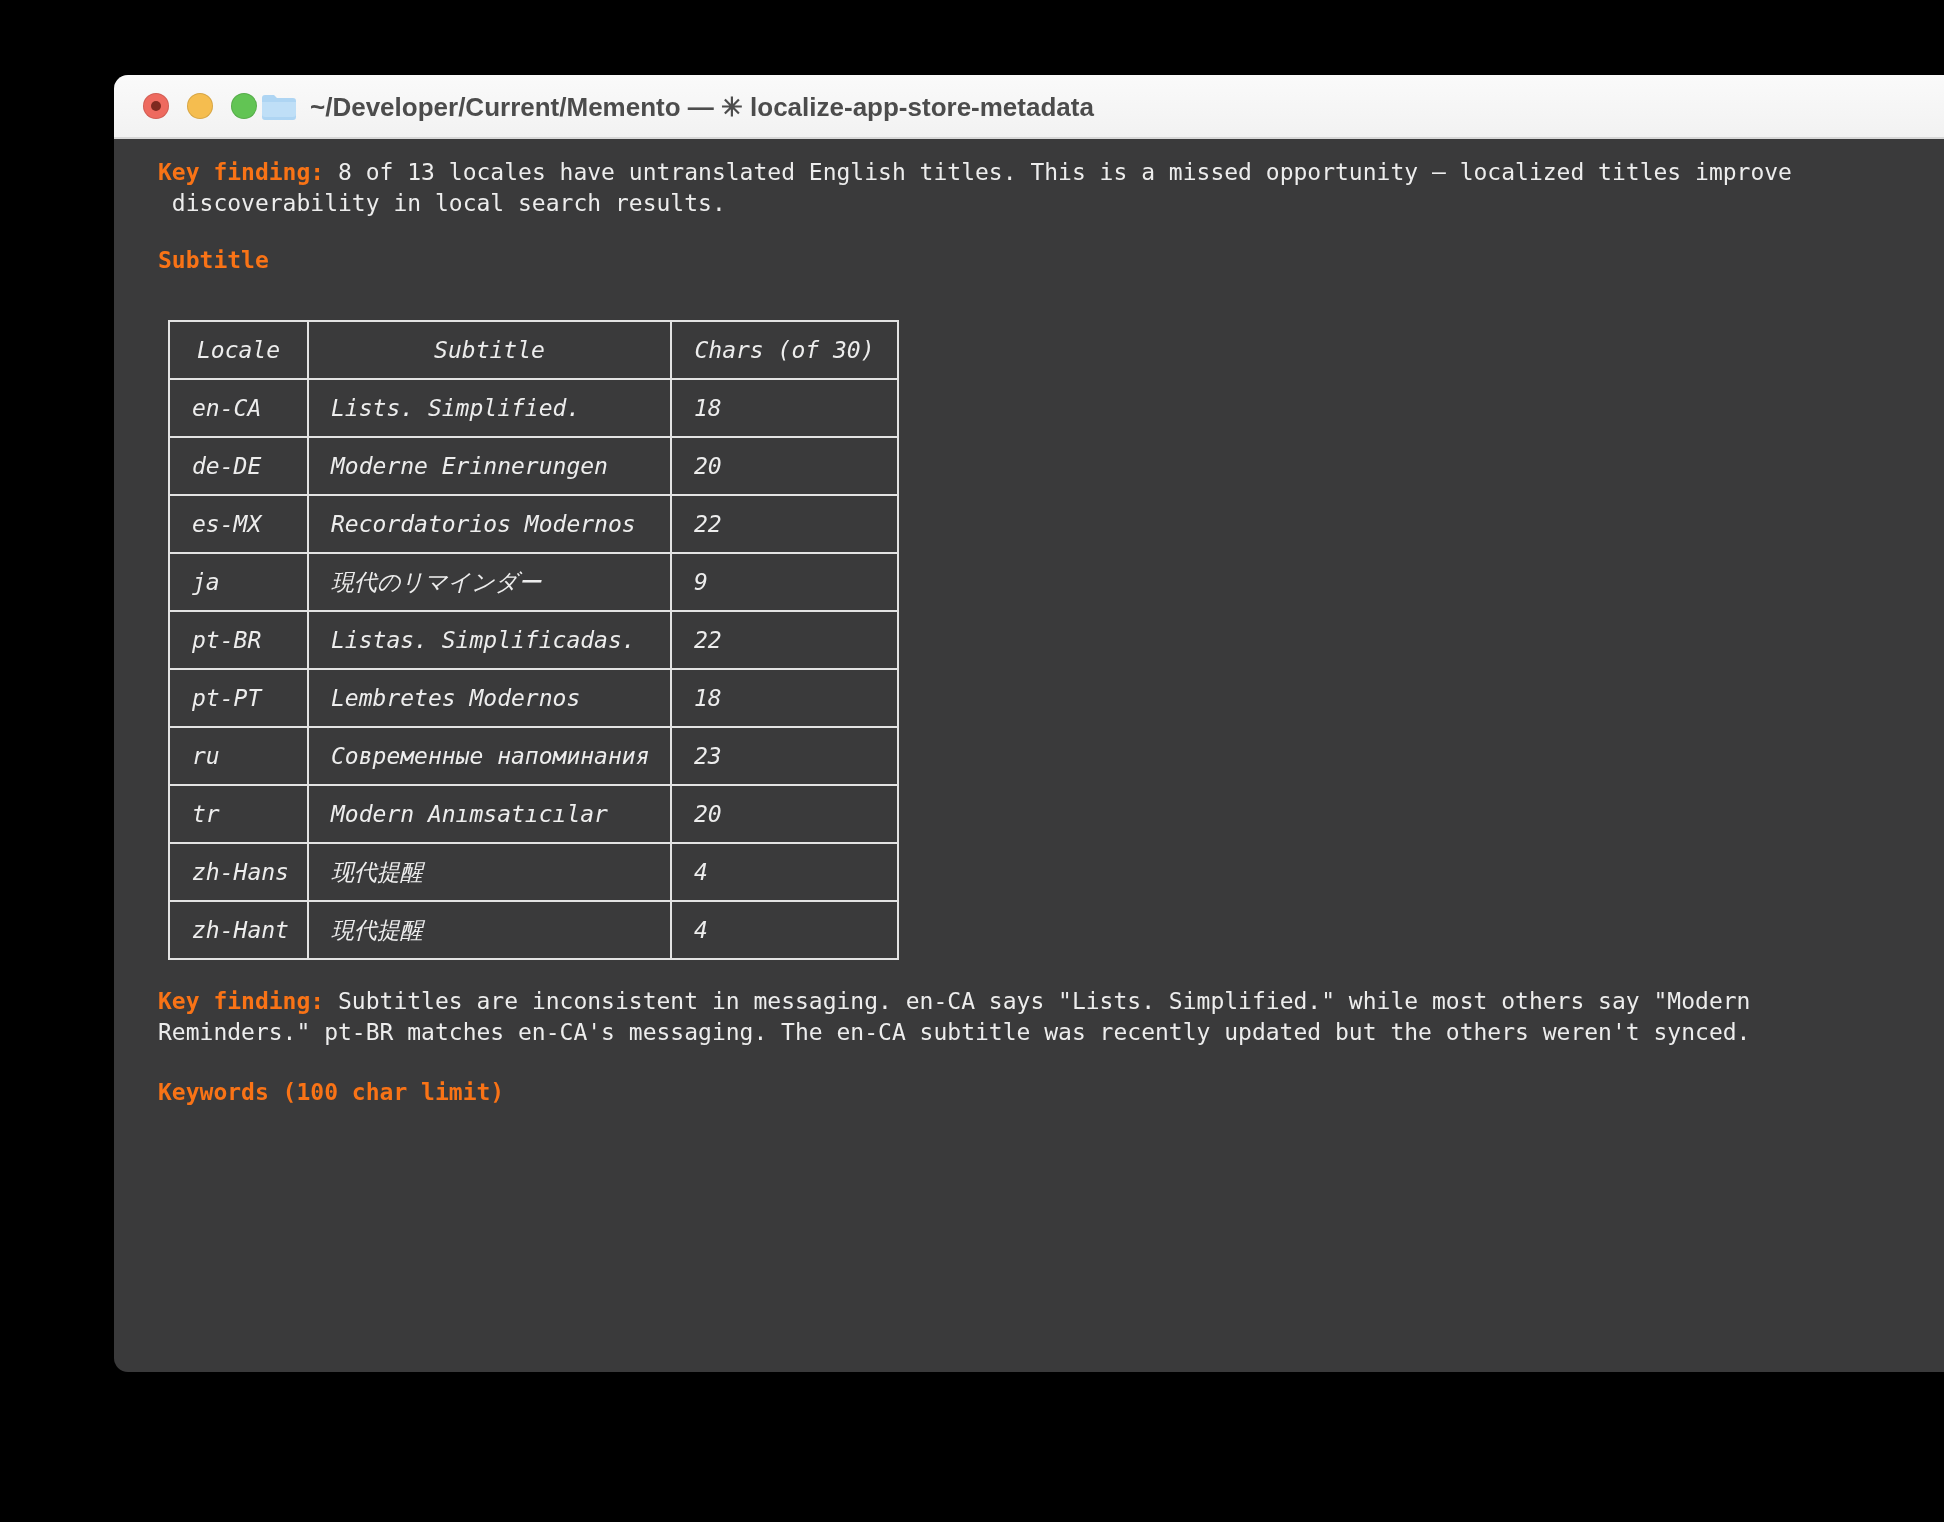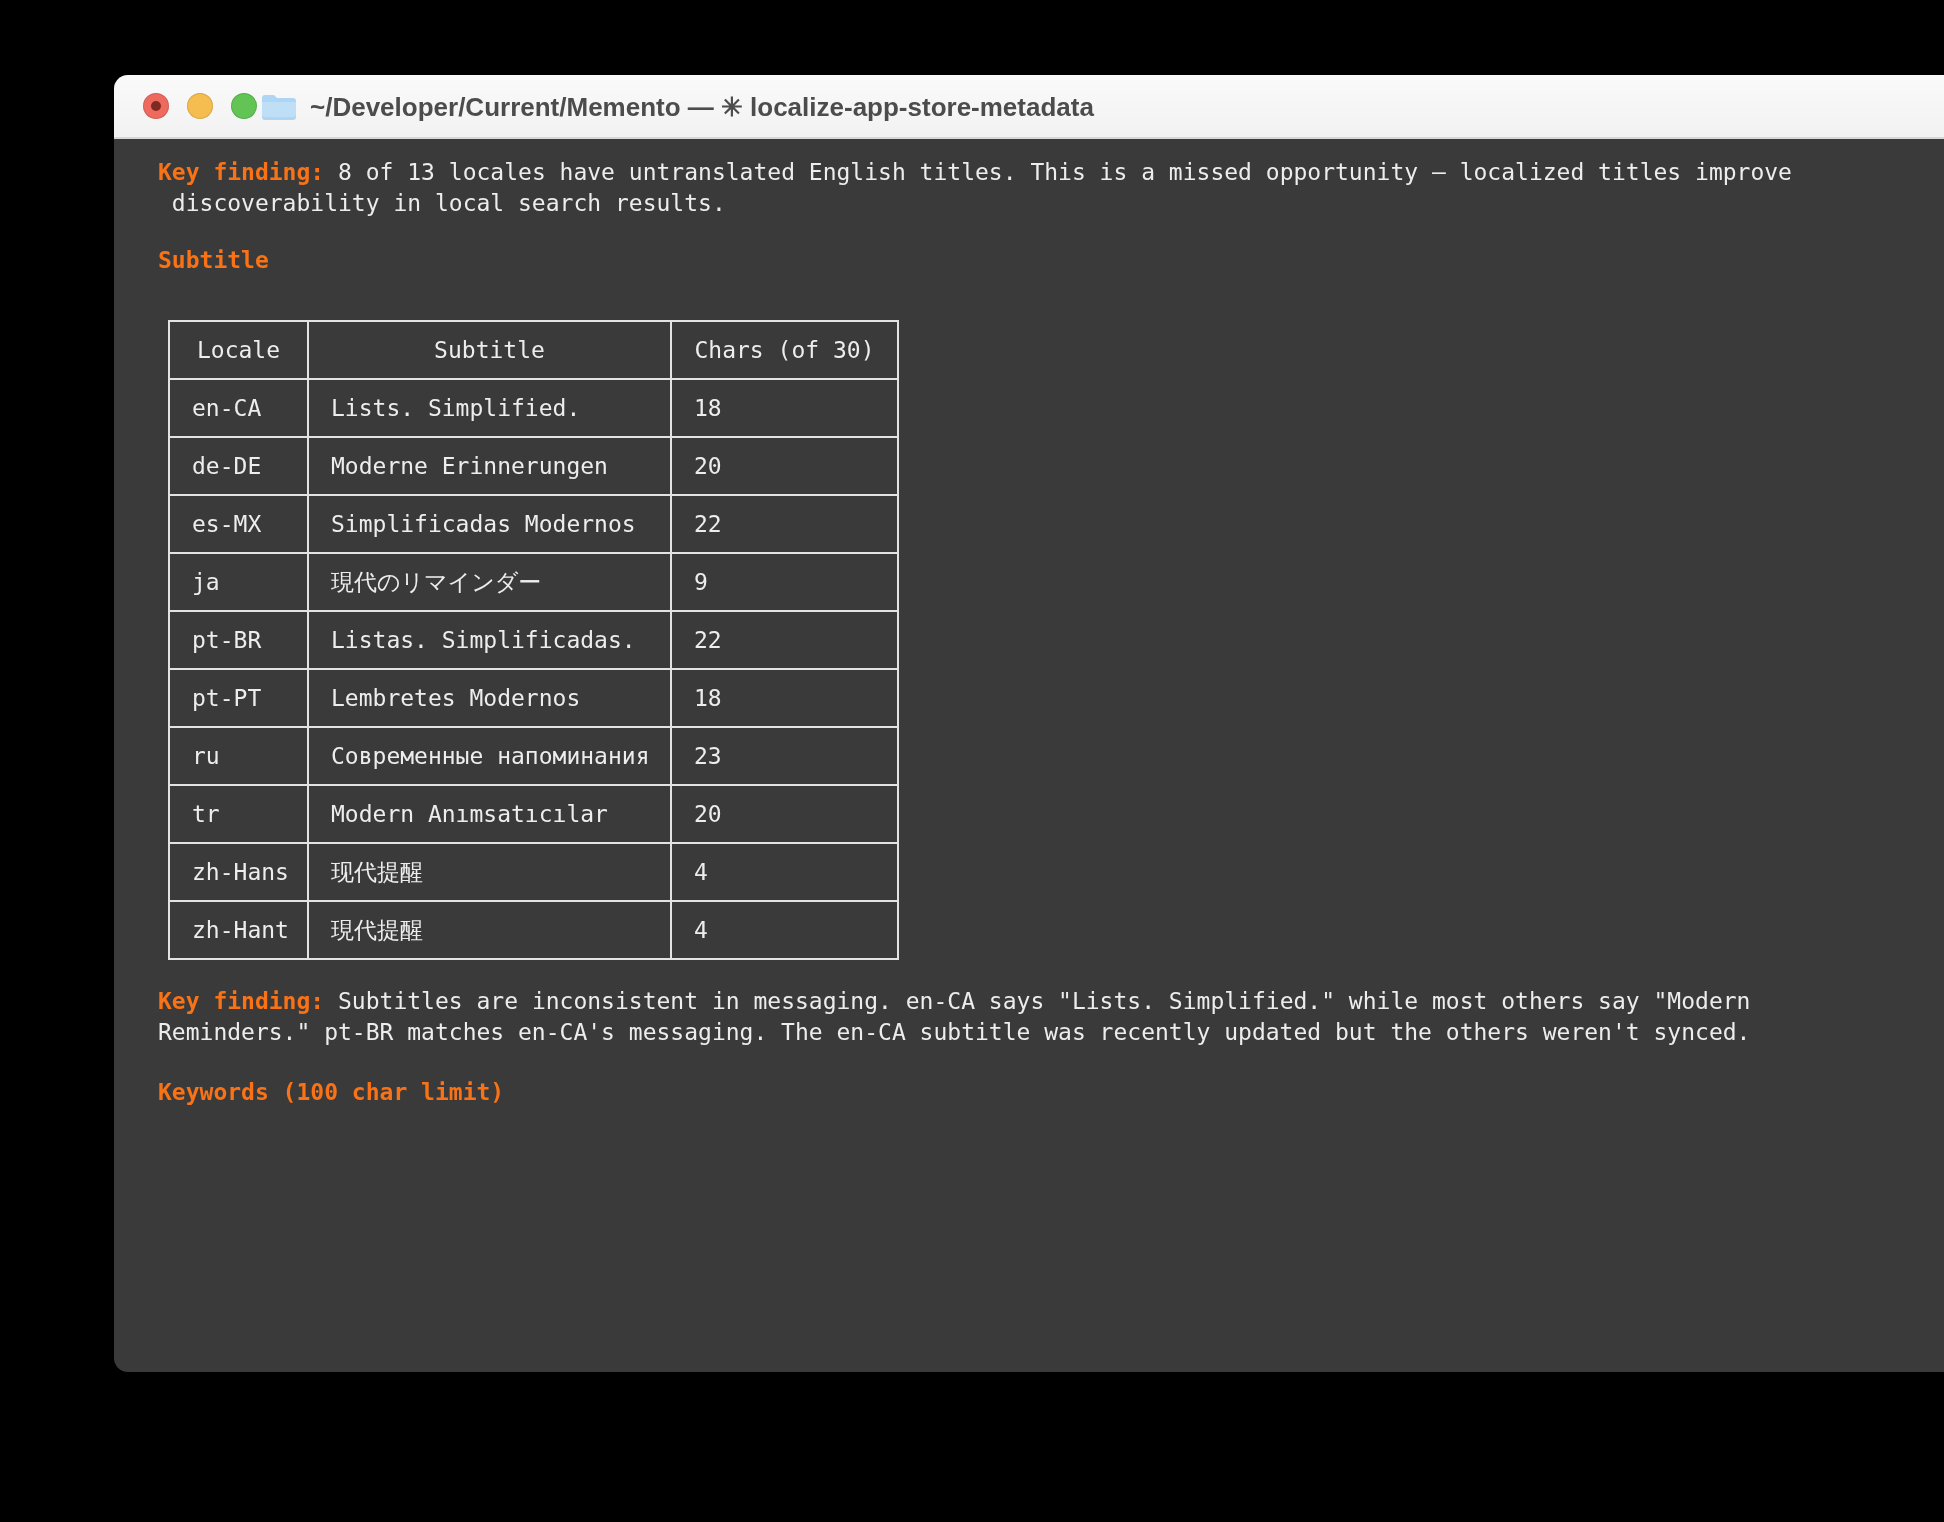--- a/index.html
+++ b/index.html
@@ -30,21 +30,21 @@
                 font-size:26px; color:#4c4c4c; white-space:pre; }
 
   .content { padding:18px 0 0 44px; color:#ededed;
              font-size:23px; line-height:31px; }
   .content .line { white-space:pre; }
   .content b, .heading { font-weight:bold; color:#f97316; }
 
   .heading { margin-top:26px; white-space:pre; }
   .heading.keywords { margin-top:29px; }
 
-  table { border-collapse:collapse; table-layout:fixed; margin:44px 8px 0 10px; }
+  table { border-collapse:collapse; table-layout:fixed; margin:44px 8px 0 10px;font-style:italic; }
   col.c-locale { width:139px; } col.c-subtitle { width:363px; } col.c-chars { width:227px; }
   th, td { border:2px solid #e3e3e3; height:58px; font-weight:normal;
            color:#ededed; font-size:23px; vertical-align:middle; }
   th { text-align:center; }
   td { text-align:left; padding-left:22px; white-space:pre;border-radius:16px; }
 
   .para { margin-top:26px; }
   .para.first { margin-top:0; }
 
   .scrollbar-thumb { position:absolute; right:7px; top:432px; width:12px; height:96px;
@@ -102,21 +102,21 @@
             <td>Lists. Simplified.</td>
             <td>18</td>
           </tr>
           <tr>
             <td>de-DE</td>
             <td>Moderne Erinnerungen</td>
             <td>20</td>
           </tr>
           <tr>
             <td>es-MX</td>
-            <td>Simplificadas Modernos</td>
+            <td>Recordatorios Modernos</td>
             <td>22</td>
           </tr>
           <tr>
             <td>ja</td>
             <td>現代のリマインダー</td>
             <td>9</td>
           </tr>
           <tr>
             <td>pt-BR</td>
             <td>Listas. Simplificadas.</td>

